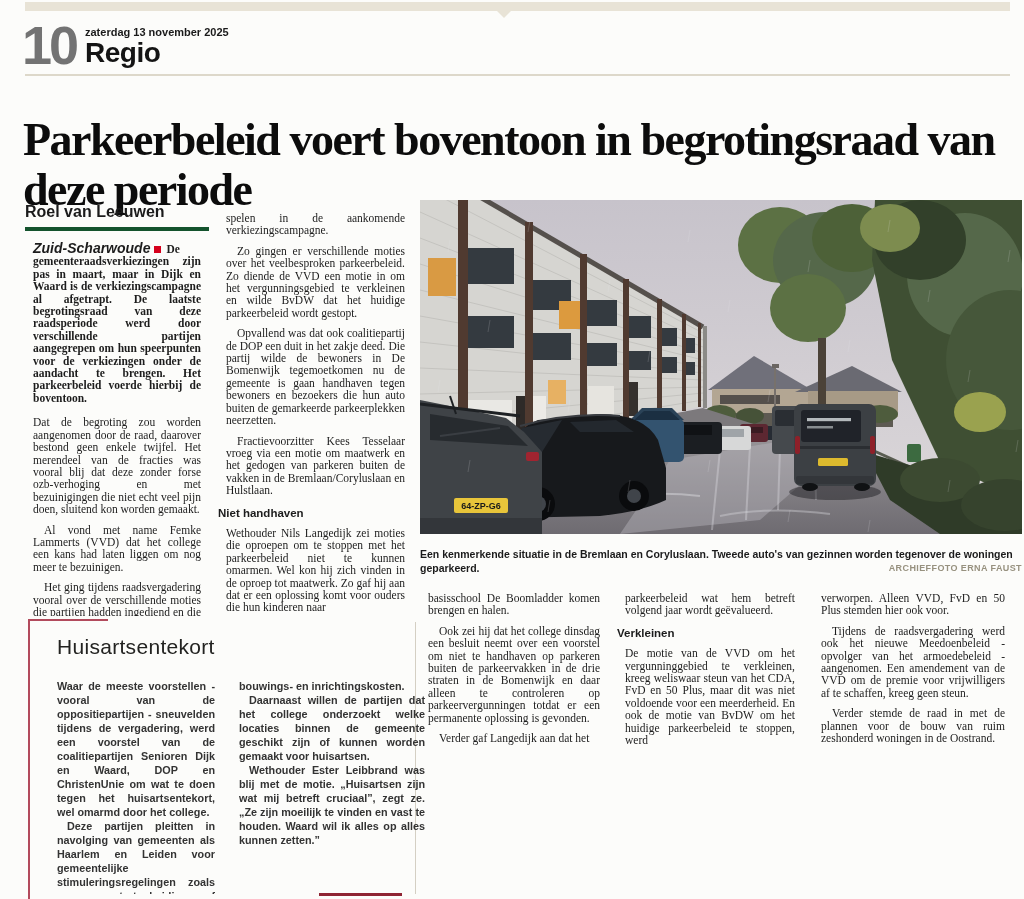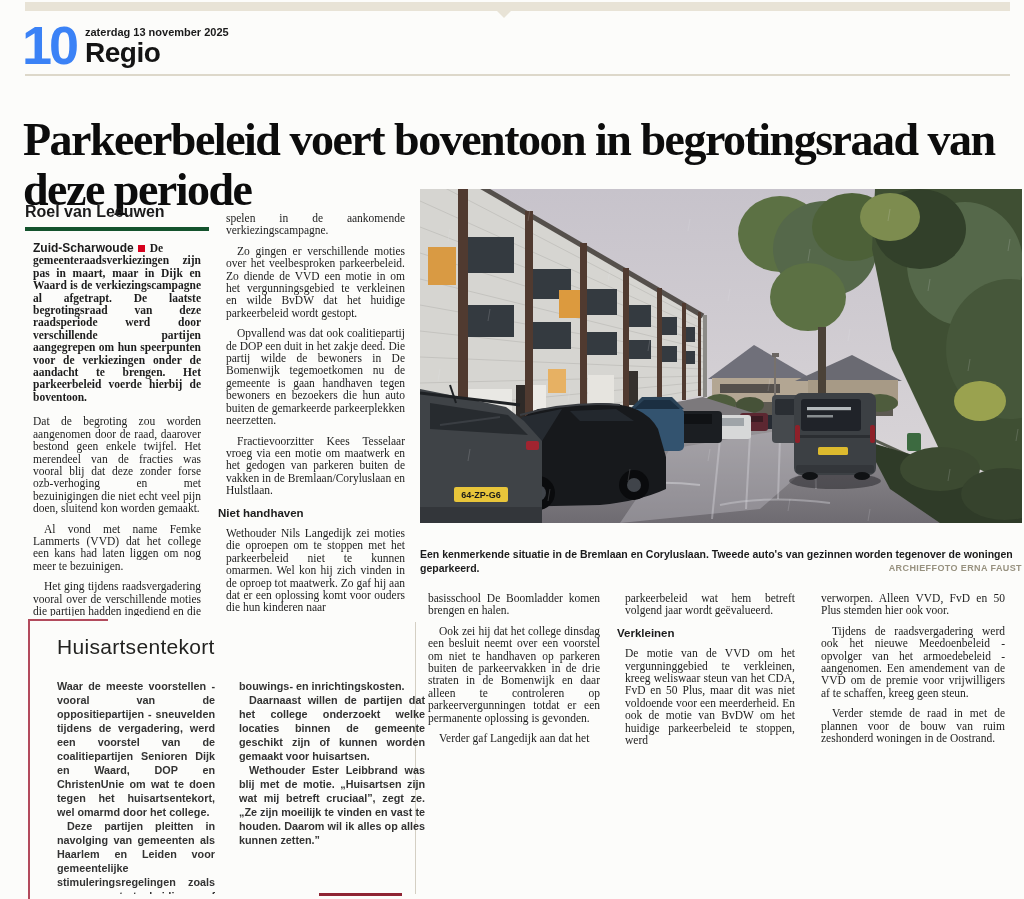--- a/index.html
+++ b/index.html
@@ -5,51 +5,51 @@
   html,body{margin:0;padding:0;}
   body{
     width:1024px;height:899px;position:relative;overflow:hidden;
     background:#fcfcfa;font-family:"Liberation Serif",serif;color:#191919;
   }
   
   .topbar{position:absolute;left:25px;top:2px;width:985px;height:9px;background:#e8e3d6;}
   .topbar-notch{position:absolute;left:495px;top:9px;width:0;height:0;
     border-left:9px solid transparent;border-right:9px solid transparent;border-top:9px solid #e8e3d6;}
   .pagenum{position:absolute;left:22px;top:18px;font-family:"Liberation Sans",sans-serif;
-    font-weight:bold;font-size:54px;line-height:54px;color:#3b82f6;letter-spacing:-3px;}
+    font-weight:bold;font-size:54px;line-height:54px;color:#737373;letter-spacing:-3px;}
   .pagedate{position:absolute;left:85px;top:26px;font-family:"Liberation Sans",sans-serif;
     font-weight:bold;font-size:11px;color:#1a1a1a;}
   .section-title{position:absolute;left:85px;top:37px;font-family:"Liberation Sans",sans-serif;
     font-weight:bold;font-size:28px;color:#141414;letter-spacing:-0.5px;}
   .header-rule{position:absolute;left:25px;top:74px;width:985px;height:2px;background:#ddd8ca;}
   
   .headline{position:absolute;left:23px;top:84px;width:992px;
     font-family:"Liberation Serif",serif;font-weight:bold;font-size:46px;line-height:50px;
     color:#0c0c0c;letter-spacing:-1.5px;}
   
   .byline{position:absolute;left:25px;top:203px;width:184px;
     font-family:"Liberation Sans",sans-serif;font-weight:bold;font-size:16px;color:#1b1b1b;
     padding-bottom:6px;border-bottom:4px solid #14532d;}
   
   .col{position:absolute;overflow:hidden;}
   .col p{margin:8px;text-align:justify;font-size:11.5px;line-height:12.4px;color:#1c1c1c;}
   .col p.ind{text-indent:11px;}
   .col p.gap{margin-top:12px;}
   .lead{font-weight:bold;color:#101010;}
-  .lead .loc{font-family:"Liberation Sans",sans-serif;font-size:12px;}
+  .lead .loc{font-family:"Liberation Sans",sans-serif;font-size:14px;font-style:italic;}
   .redsq{display:inline-block;width:7px;height:7px;background:#d6001c;margin:0 5px 0 4px;}
   .subhead{font-family:"Liberation Sans",sans-serif;font-weight:bold;font-size:13px;
     margin:10px 0 4px 0 !important;text-align:left !important;text-indent:0 !important;color:#141414;}
   .c1{left:25px;top:234px;width:184px;height:382px;}
   .c2{left:218px;top:204px;width:195px;height:412px;}
   .c3{left:420px;top:584px;width:188px;height:250px;}
   .c4{left:617px;top:584px;width:186px;height:250px;}
   .c5{left:813px;top:584px;width:200px;height:260px;}
   
-  .photo{position:absolute;left:420px;top:189px;width:602px;height:334px;overflow:hidden;background:#c9c5cc;}
+  .photo{position:absolute;left:420px;top:200px;width:602px;height:334px;overflow:hidden;background:#c9c5cc;}
   .photo svg{display:block;}
   .caption{position:absolute;left:420px;top:547px;width:602px;
     font-family:"Liberation Sans",sans-serif;font-weight:bold;font-size:10.5px;line-height:14px;color:#1b1b1b;}
   .credit{position:absolute;right:0;top:14px;font-size:9px;font-weight:bold;
     color:#97917f;letter-spacing:0.4px;}
   
   .hbox{position:absolute;left:28px;top:619px;width:384px;height:280px;border-left:2px solid #b24a5c;}
   .hbox-topline{position:absolute;left:0;top:0;width:78px;height:2px;background:#b24a5c;}
   .hbox-bottombar{position:absolute;left:289px;top:274px;width:83px;height:3px;background:#8f2433;}
   .hbox-title{position:absolute;left:27px;top:16px;font-family:"Liberation Sans",sans-serif;
@@ -335,16 +335,16 @@
   <div class="hbox-bottombar"></div>
   <div class="hbox-title">Huisartsentekort</div>
   <div class="hbox-cols">
     <div class="hcol hcolA">
       <p>Waar de meeste voorstellen - vooral van de oppositiepartijen - sneuvelden tijdens de vergadering, werd een voorstel van de coalitiepartijen Senioren Dijk en Waard, DOP en ChristenUnie om wat te doen tegen het huisartsentekort, wel omarmd door het college.</p>
       <p class="ind">Deze partijen pleitten in navolging van gemeenten als Haarlem en Leiden voor gemeentelijke stimuleringsregelingen zoals een opstartsubsidie of tegemoetkoming in ver-</p>
     </div>
     <div class="hcol hcolB">
       <p>bouwings- en inrichtingskosten.</p>
       <p class="ind">Daarnaast willen de partijen dat het college onderzoekt welke locaties binnen de gemeente geschikt zijn of kunnen worden gemaakt voor huisartsen.</p>
-      <p class="ind">Wethouder Ester Leibbrand was blij met de motie. „Huisartsen zijn wat mij betreft cruciaal”, zegt ze. „Ze zijn moeilijk te vinden en vast te houden. Daarom wil ik alles op alles kunnen zetten.”</p>
+      <p class="ind">Wethouder Ester Leibbrand was blij met de motie. „Huisartsen zijn wat mij betreft cruciaal”, zegt ze. „Ze zijn moeilijk te vinden en vast te houden. Waard wil ik alles op alles kunnen zetten.”</p>
     </div>
   </div>
 </div>
 
 </body></html>

